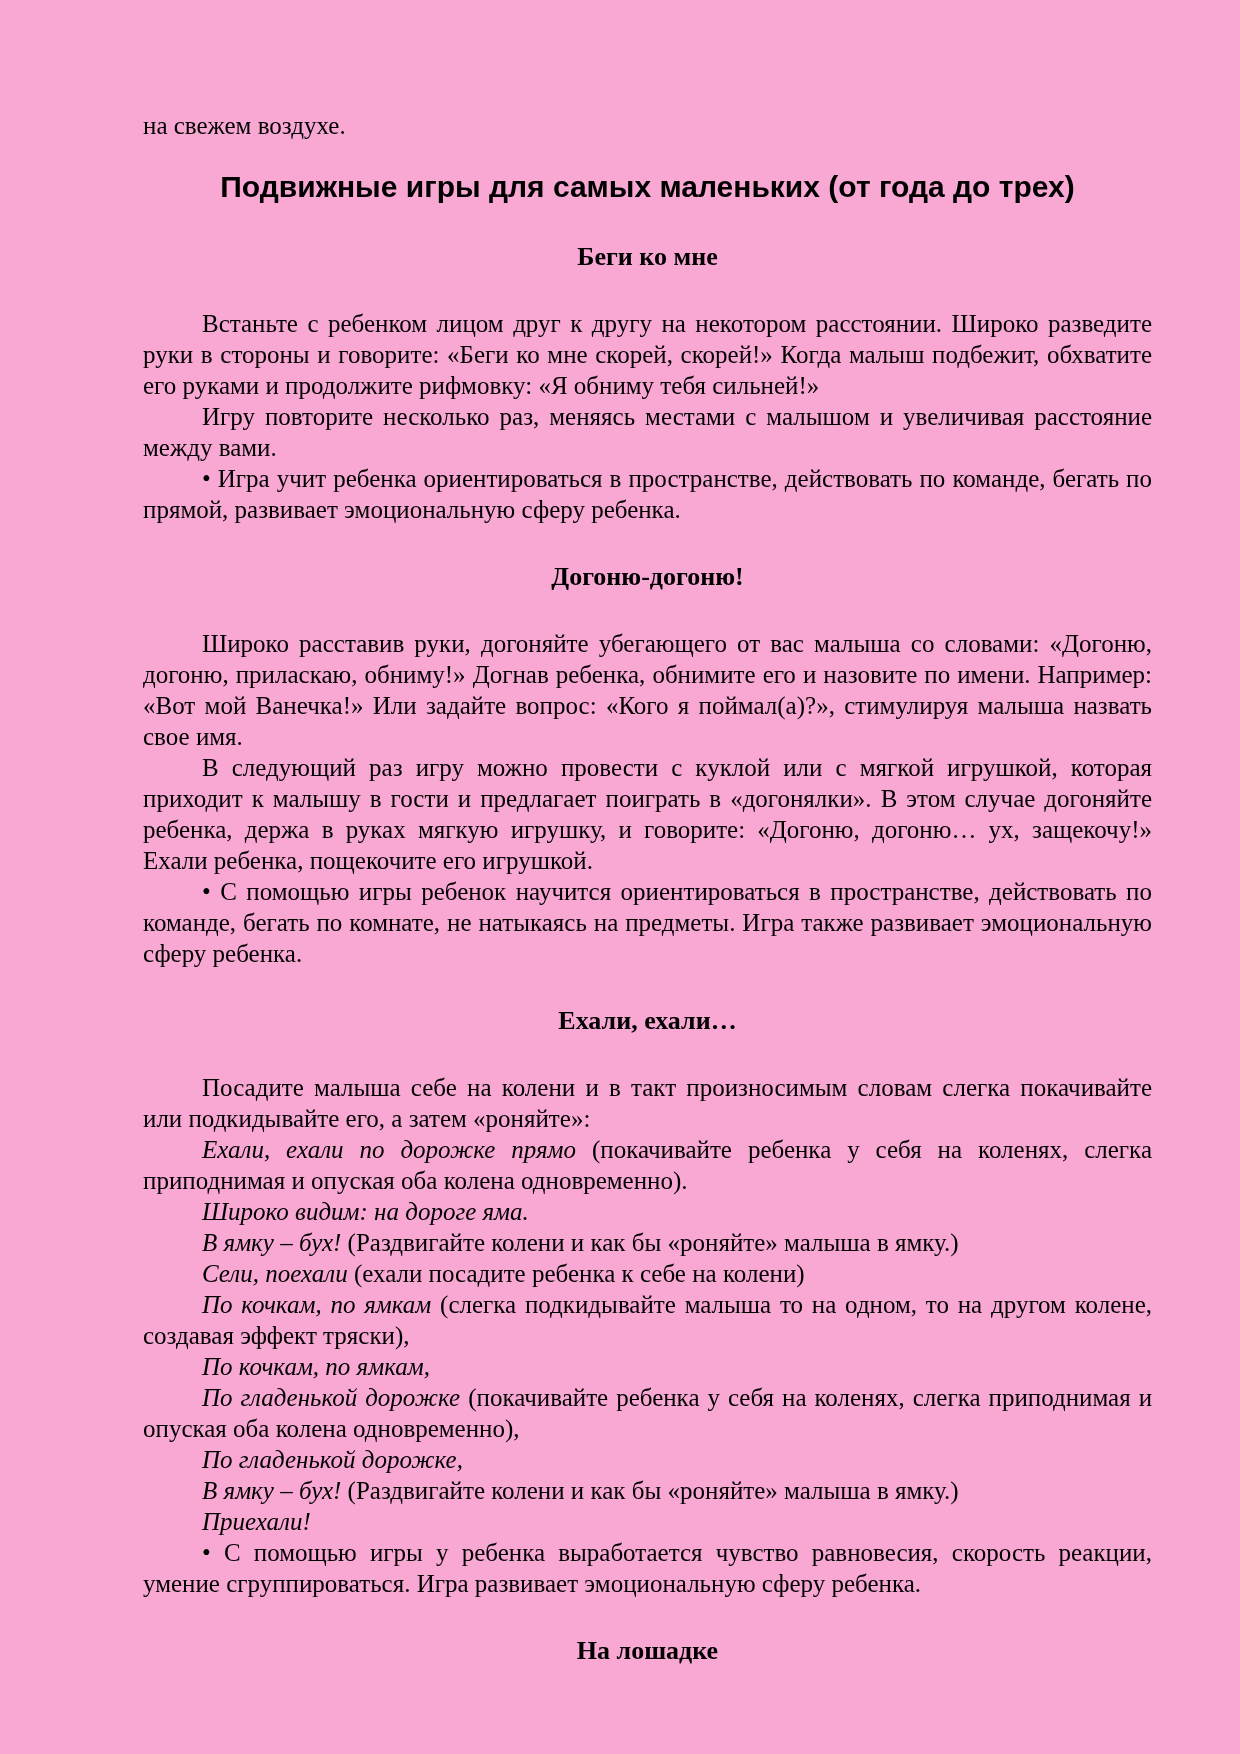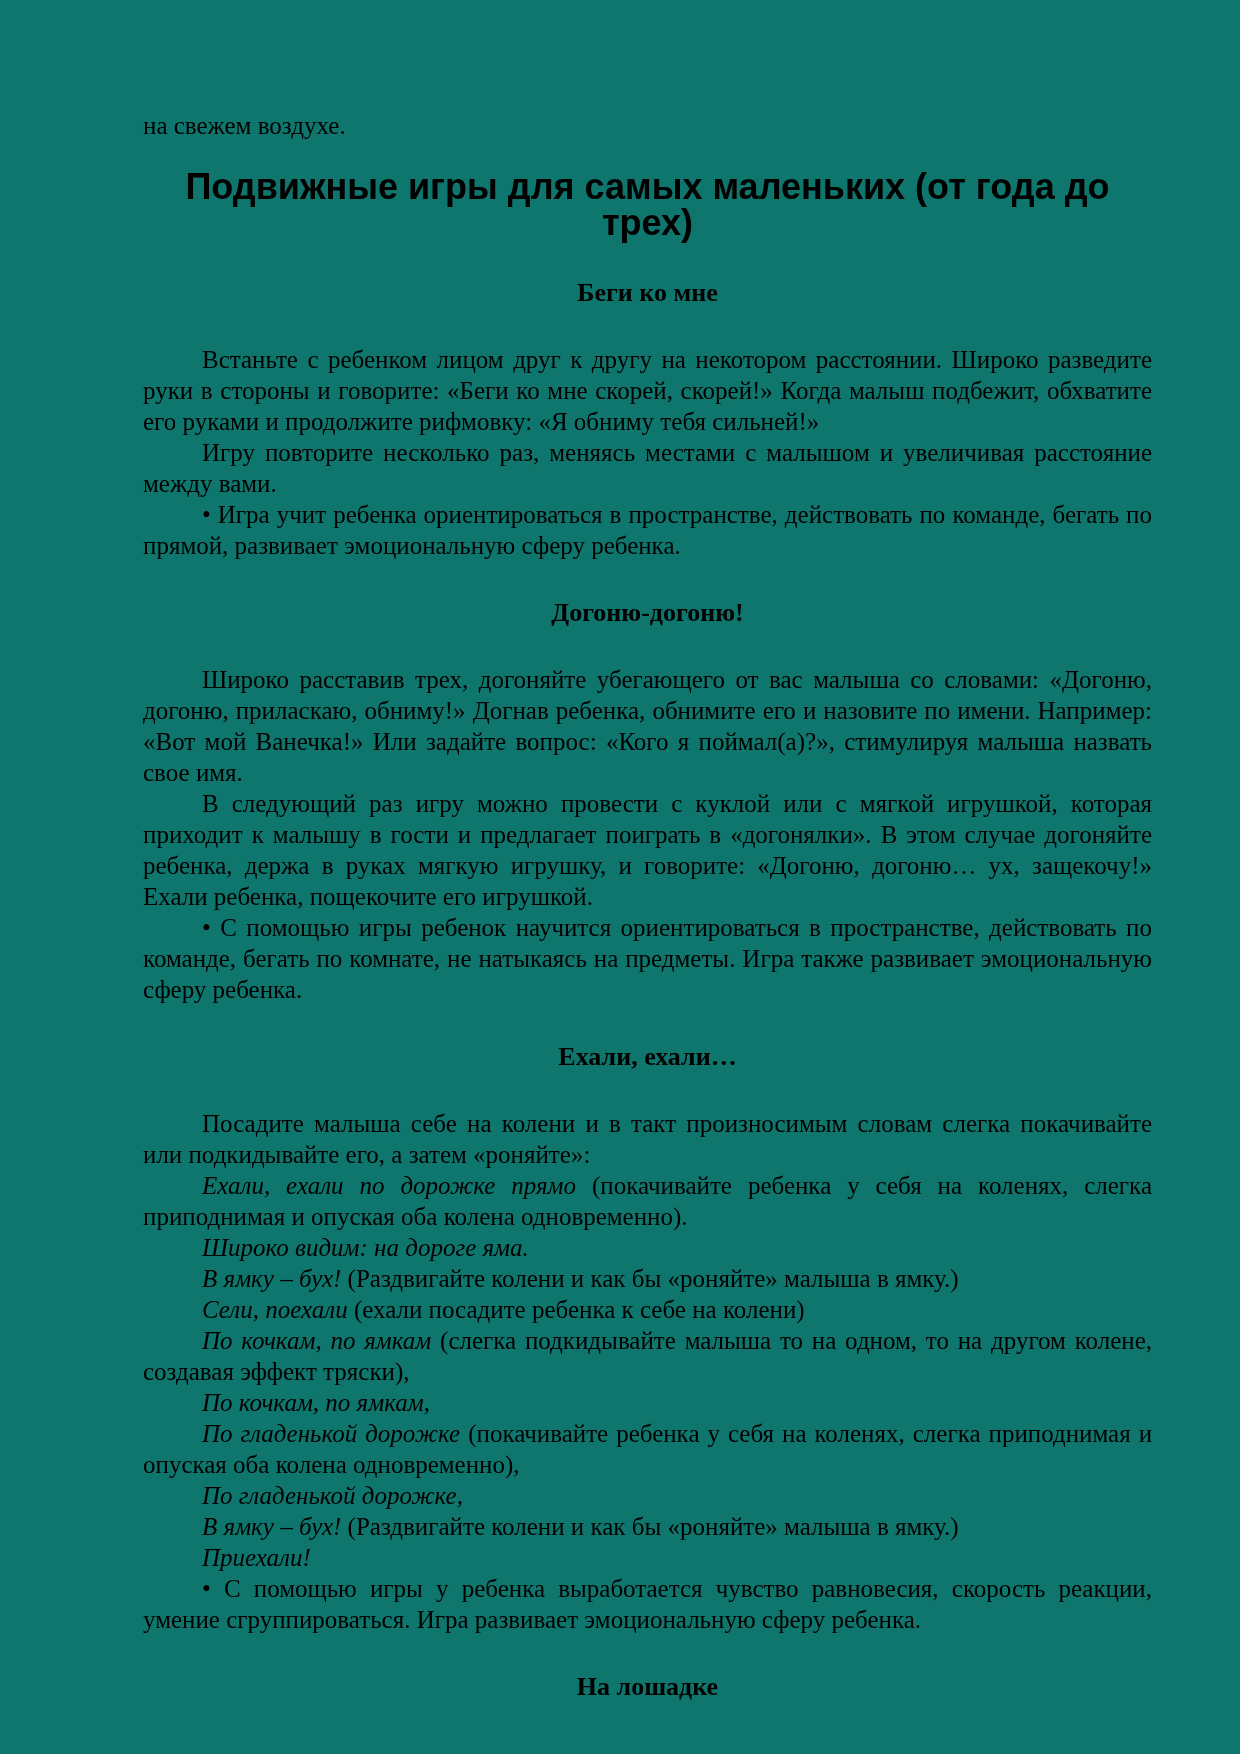--- a/index.html
+++ b/index.html
@@ -1,23 +1,23 @@
 <!DOCTYPE html>
 <html lang="ru"><head>
 <meta charset="utf-8">
 <style>
   html,body{margin:0;padding:0;background:#ffffff;}
   .page{
-    width:1240px;height:1754px;background:#0f766e;overflow:hidden;
+    width:1240px;height:1754px;background:#f9a8d4;overflow:hidden;
     box-sizing:border-box;padding:110px 88px 0 143px;
     font-family:"Liberation Serif",serif;font-size:25px;line-height:31px;color:#000000;
   }
   .intro{margin:0;text-align:justify;}
   .title{
-    font-family:"Liberation Sans",sans-serif;font-size:36px;line-height:36px;
+    font-family:"Liberation Sans",sans-serif;font-size:30px;line-height:36px;
     font-weight:bold;text-align:center;margin:28px 0 0 0;color:#000000;
   }
   .section-heading{
     font-family:"Liberation Serif",serif;font-size:26px;line-height:31px;
     font-weight:bold;text-align:center;margin:36px 0;color:#000000;
   }
   section{margin:0;}
   .para{margin:0;text-align:justify;text-indent:59px;font-family:Liberation Serif, serif;}
   .it{font-style:italic;}
   .rg{font-style:normal;}
@@ -32,21 +32,21 @@
 
   <div id="sections">
       <section>
         <h2 class="section-heading">Беги ко мне</h2>
         <p class="para"><span class="rg">Встаньте с ребенком лицом друг к другу на некотором расстоянии. Широко разведите руки в стороны и говорите: «Беги ко мне скорей, скорей!» Когда малыш подбежит, обхватите его руками и продолжите рифмовку: «Я обниму тебя сильней!»</span></p>
         <p class="para"><span class="rg">Игру повторите несколько раз, меняясь местами с малышом и увеличивая расстояние между вами.</span></p>
         <p class="para"><span class="rg">• Игра учит ребенка ориентироваться в пространстве, действовать по команде, бегать по прямой, развивает эмоциональную сферу ребенка.</span></p>
       </section>
       <section>
         <h2 class="section-heading">Догоню-догоню!</h2>
-        <p class="para"><span class="rg">Широко расставив трех, догоняйте убегающего от вас малыша со словами: «Догоню, догоню, приласкаю, обниму!» Догнав ребенка, обнимите его и назовите по имени. Например: «Вот мой Ванечка!» Или задайте вопрос: «Кого я поймал(а)?», стимулируя малыша назвать свое имя.</span></p>
+        <p class="para"><span class="rg">Широко расставив руки, догоняйте убегающего от вас малыша со словами: «Догоню, догоню, приласкаю, обниму!» Догнав ребенка, обнимите его и назовите по имени. Например: «Вот мой Ванечка!» Или задайте вопрос: «Кого я поймал(а)?», стимулируя малыша назвать свое имя.</span></p>
         <p class="para"><span class="rg">В следующий раз игру можно провести с куклой или с мягкой игрушкой, которая приходит к малышу в гости и предлагает поиграть в «догонялки». В этом случае догоняйте ребенка, держа в руках мягкую игрушку, и говорите: «Догоню, догоню… ух, защекочу!» Ехали ребенка, пощекочите его игрушкой.</span></p>
         <p class="para"><span class="rg">• С помощью игры ребенок научится ориентироваться в пространстве, действовать по команде, бегать по комнате, не натыкаясь на предметы. Игра также развивает эмоциональную сферу ребенка.</span></p>
       </section>
       <section>
         <h2 class="section-heading">Ехали, ехали…</h2>
         <p class="para"><span class="rg">Посадите малыша себе на колени и в такт произносимым словам слегка покачивайте или подкидывайте его, а затем «роняйте»:</span></p>
         <p class="para"><span class="it">Ехали, ехали по дорожке прямо</span><span class="rg"> (покачивайте ребенка у себя на коленях, слегка приподнимая и опуская оба колена одновременно).</span></p>
         <p class="para"><span class="it">Широко видим: на дороге яма.</span></p>
         <p class="para"><span class="it">В ямку – бух!</span><span class="rg"> (Раздвигайте колени и как бы «роняйте» малыша в ямку.)</span></p>
         <p class="para"><span class="it">Сели, поехали</span><span class="rg"> (ехали посадите ребенка к себе на колени)</span></p>

